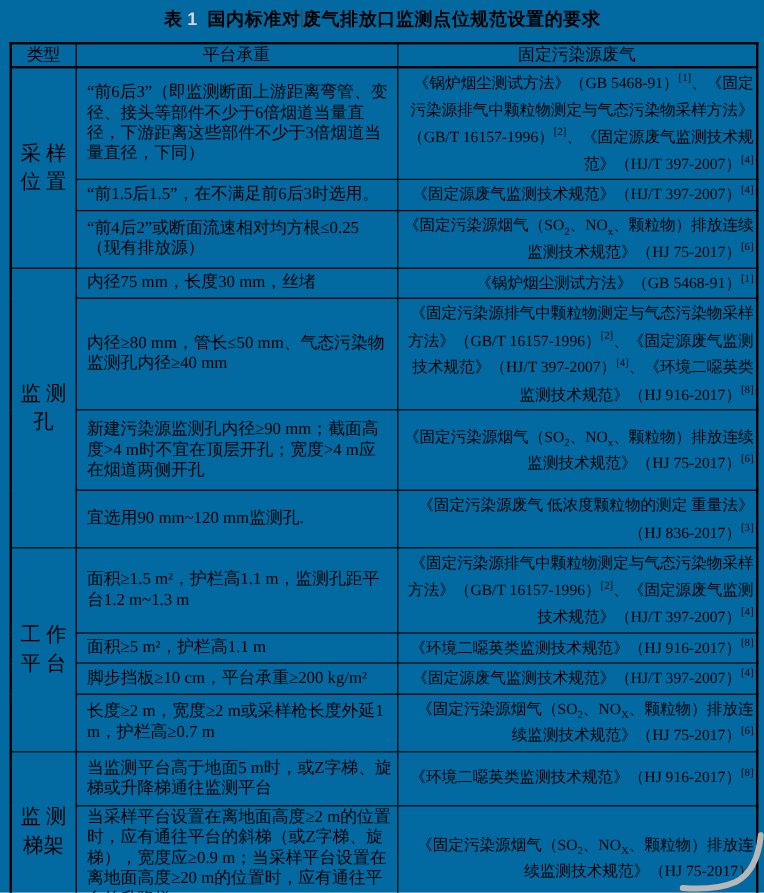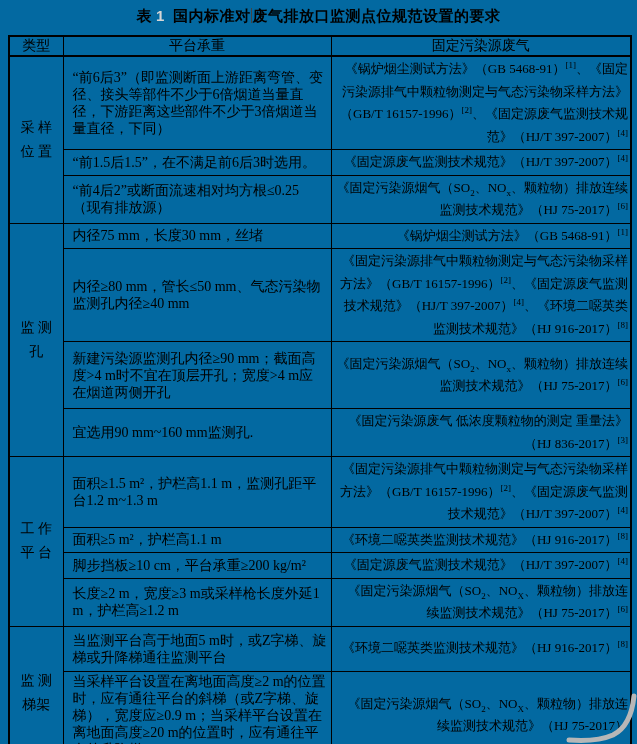--- a/index.html
+++ b/index.html
@@ -32,21 +32,21 @@
   .std-table th, .std-table td { border: 1px solid #000; vertical-align: middle; }
   .std-table thead th {
     height: 14px; text-align: center; font-weight: normal;
     font-size: 14px; border-bottom: 2px solid #000;
   }
   col.c-type { width: 54px; }
   col.c-req  { width: 268px; }
   col.c-std  { width: 300px; }
 
   td.type-cell {
-    text-align: center; font-size: 14px; line-height: 24px;
+    text-align: center; font-size: 17px; line-height: 24px;
   }
   td.req-cell {
     font-size: 14px; line-height: 17px; padding: 1px 4px 1px 9px;
   }
   td.std-cell {
     font-size: 13px; line-height: 22.5px; padding: 1px 2px 1px 5px; text-align: right;
   }
   sup { font-size: 9px; line-height: 0; }
   sub { font-size: 9px; line-height: 0; }
 
@@ -103,42 +103,42 @@
       </tr>
       <tr style="height:90px">
         <td class="req-cell">内径≥80 mm，管长≤50 mm、气态污染物监测孔内径≥40 mm</td>
         <td class="std-cell">《固定污染源排气中颗粒物测定与气态污染物采样方法》（GB/T 16157-1996）<sup>[2]</sup>、《固定源废气监测技术规范》（HJ/T 397-2007）<sup>[4]</sup>、《环境二噁英类监测技术规范》（HJ 916-2017）<sup>[8]</sup></td>
       </tr>
       <tr style="height:67px">
         <td class="req-cell">新建污染源监测孔内径≥90 mm；截面高度&gt;4 m时不宜在顶层开孔；宽度&gt;4 m应在烟道两侧开孔</td>
         <td class="std-cell">《固定污染源烟气（SO<sub>2</sub>、NO<sub>x</sub>、颗粒物）排放连续监测技术规范》（HJ 75-2017）<sup>[6]</sup></td>
       </tr>
       <tr style="height:46px">
-        <td class="req-cell">宜选用90 mm~160 mm监测孔.</td>
+        <td class="req-cell">宜选用90 mm~120 mm监测孔.</td>
         <td class="std-cell">《固定污染源废气  低浓度颗粒物的测定 重量法》（HJ 836-2017）<sup>[3]</sup></td>
       </tr>
 
       <tr style="height:68px">
         <td class="type-cell" rowspan="4">
           <div>工 作</div>
           <div>平 台</div>
         </td>
         <td class="req-cell">面积≥1.5 m²，护栏高1.1 m，监测孔距平台1.2 m~1.3 m</td>
         <td class="std-cell">《固定污染源排气中颗粒物测定与气态污染物采样方法》（GB/T 16157-1996）<sup>[2]</sup>、《固定源废气监测技术规范》（HJ/T 397-2007）<sup>[4]</sup></td>
       </tr>
       <tr style="height:22px">
         <td class="req-cell">面积≥5 m²，护栏高1.1 m</td>
         <td class="std-cell">《环境二噁英类监测技术规范》（HJ 916-2017）<sup>[8]</sup></td>
       </tr>
       <tr style="height:22px">
         <td class="req-cell">脚步挡板≥10 cm，平台承重≥200 kg/m²</td>
         <td class="std-cell">《固定源废气监测技术规范》（HJ/T 397-2007）<sup>[4]</sup></td>
       </tr>
       <tr style="height:46px">
-        <td class="req-cell">长度≥2 m，宽度≥3 m或采样枪长度外延1 m，护栏高≥1.2 m</td>
+        <td class="req-cell">长度≥2 m，宽度≥2 m或采样枪长度外延1 m，护栏高≥0.7 m</td>
         <td class="std-cell">《固定污染源烟气（SO<sub>2</sub>、NO<sub>X</sub>、颗粒物）排放连续监测技术规范》（HJ 75-2017）<sup>[6]</sup></td>
       </tr>
 
       <tr style="height:45px">
         <td class="type-cell" rowspan="2">
           <div>监 测</div>
           <div>梯架</div>
         </td>
         <td class="req-cell">当监测平台高于地面5 m时，或Z字梯、旋梯或升降梯通往监测平台</td>
         <td class="std-cell">《环境二噁英类监测技术规范》（HJ 916-2017）<sup>[8]</sup></td>

